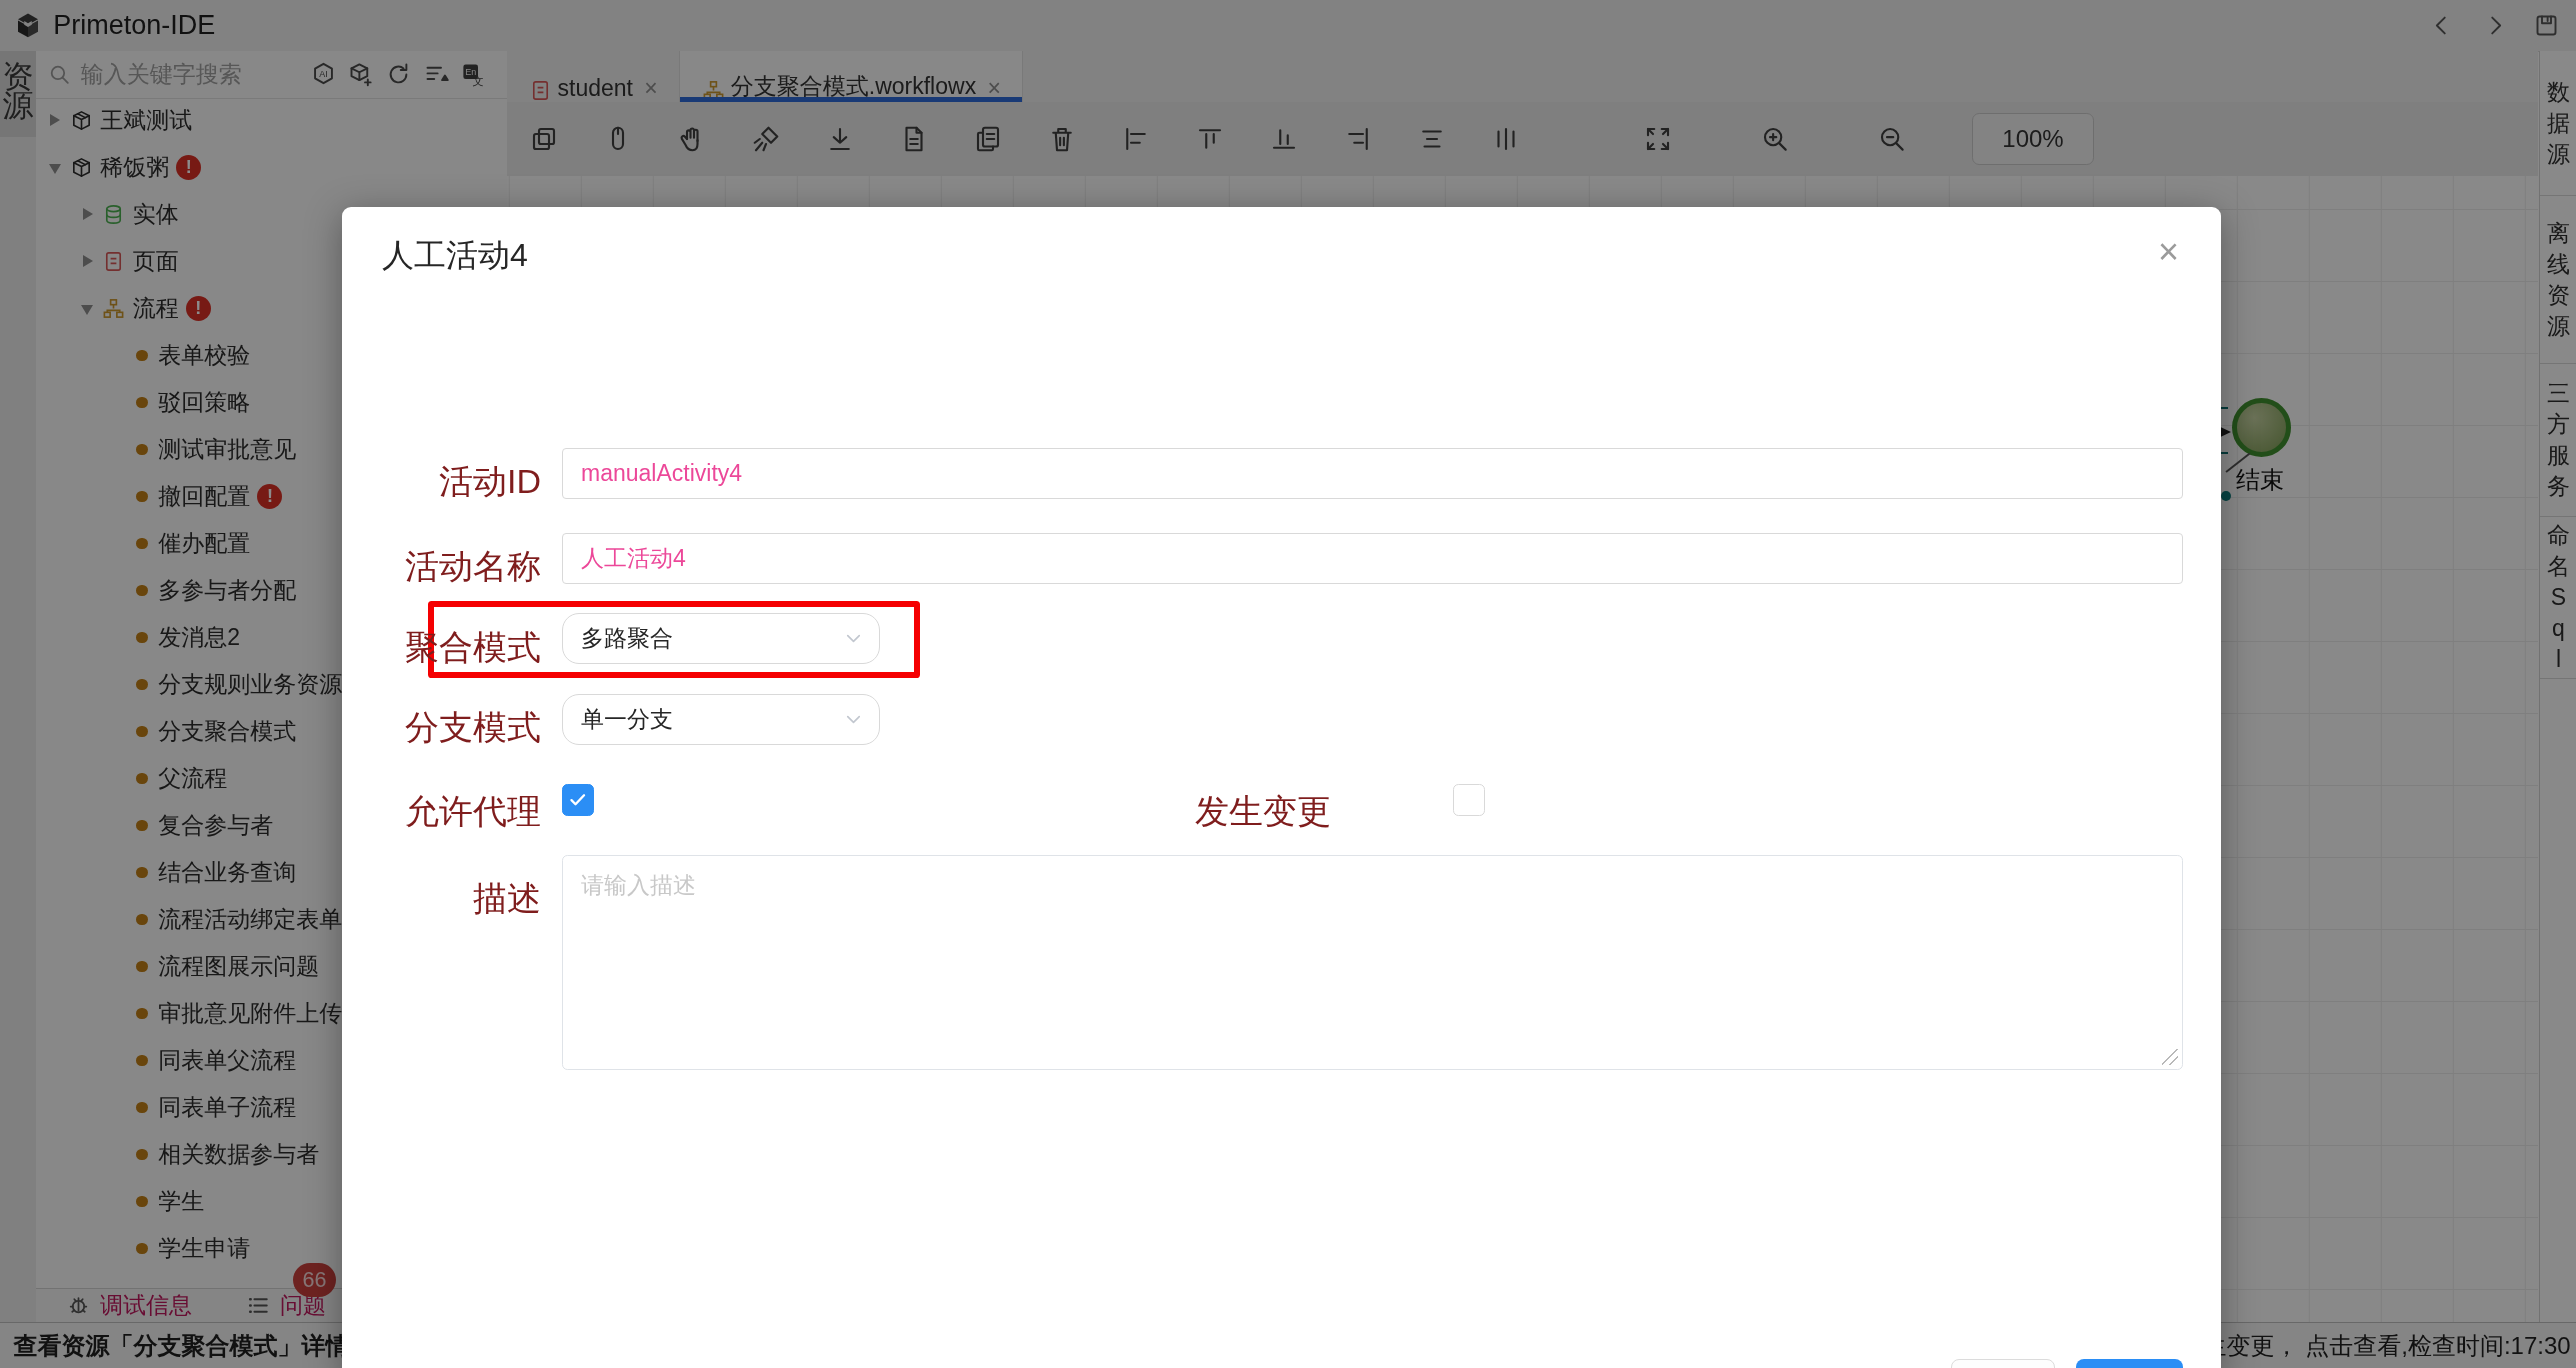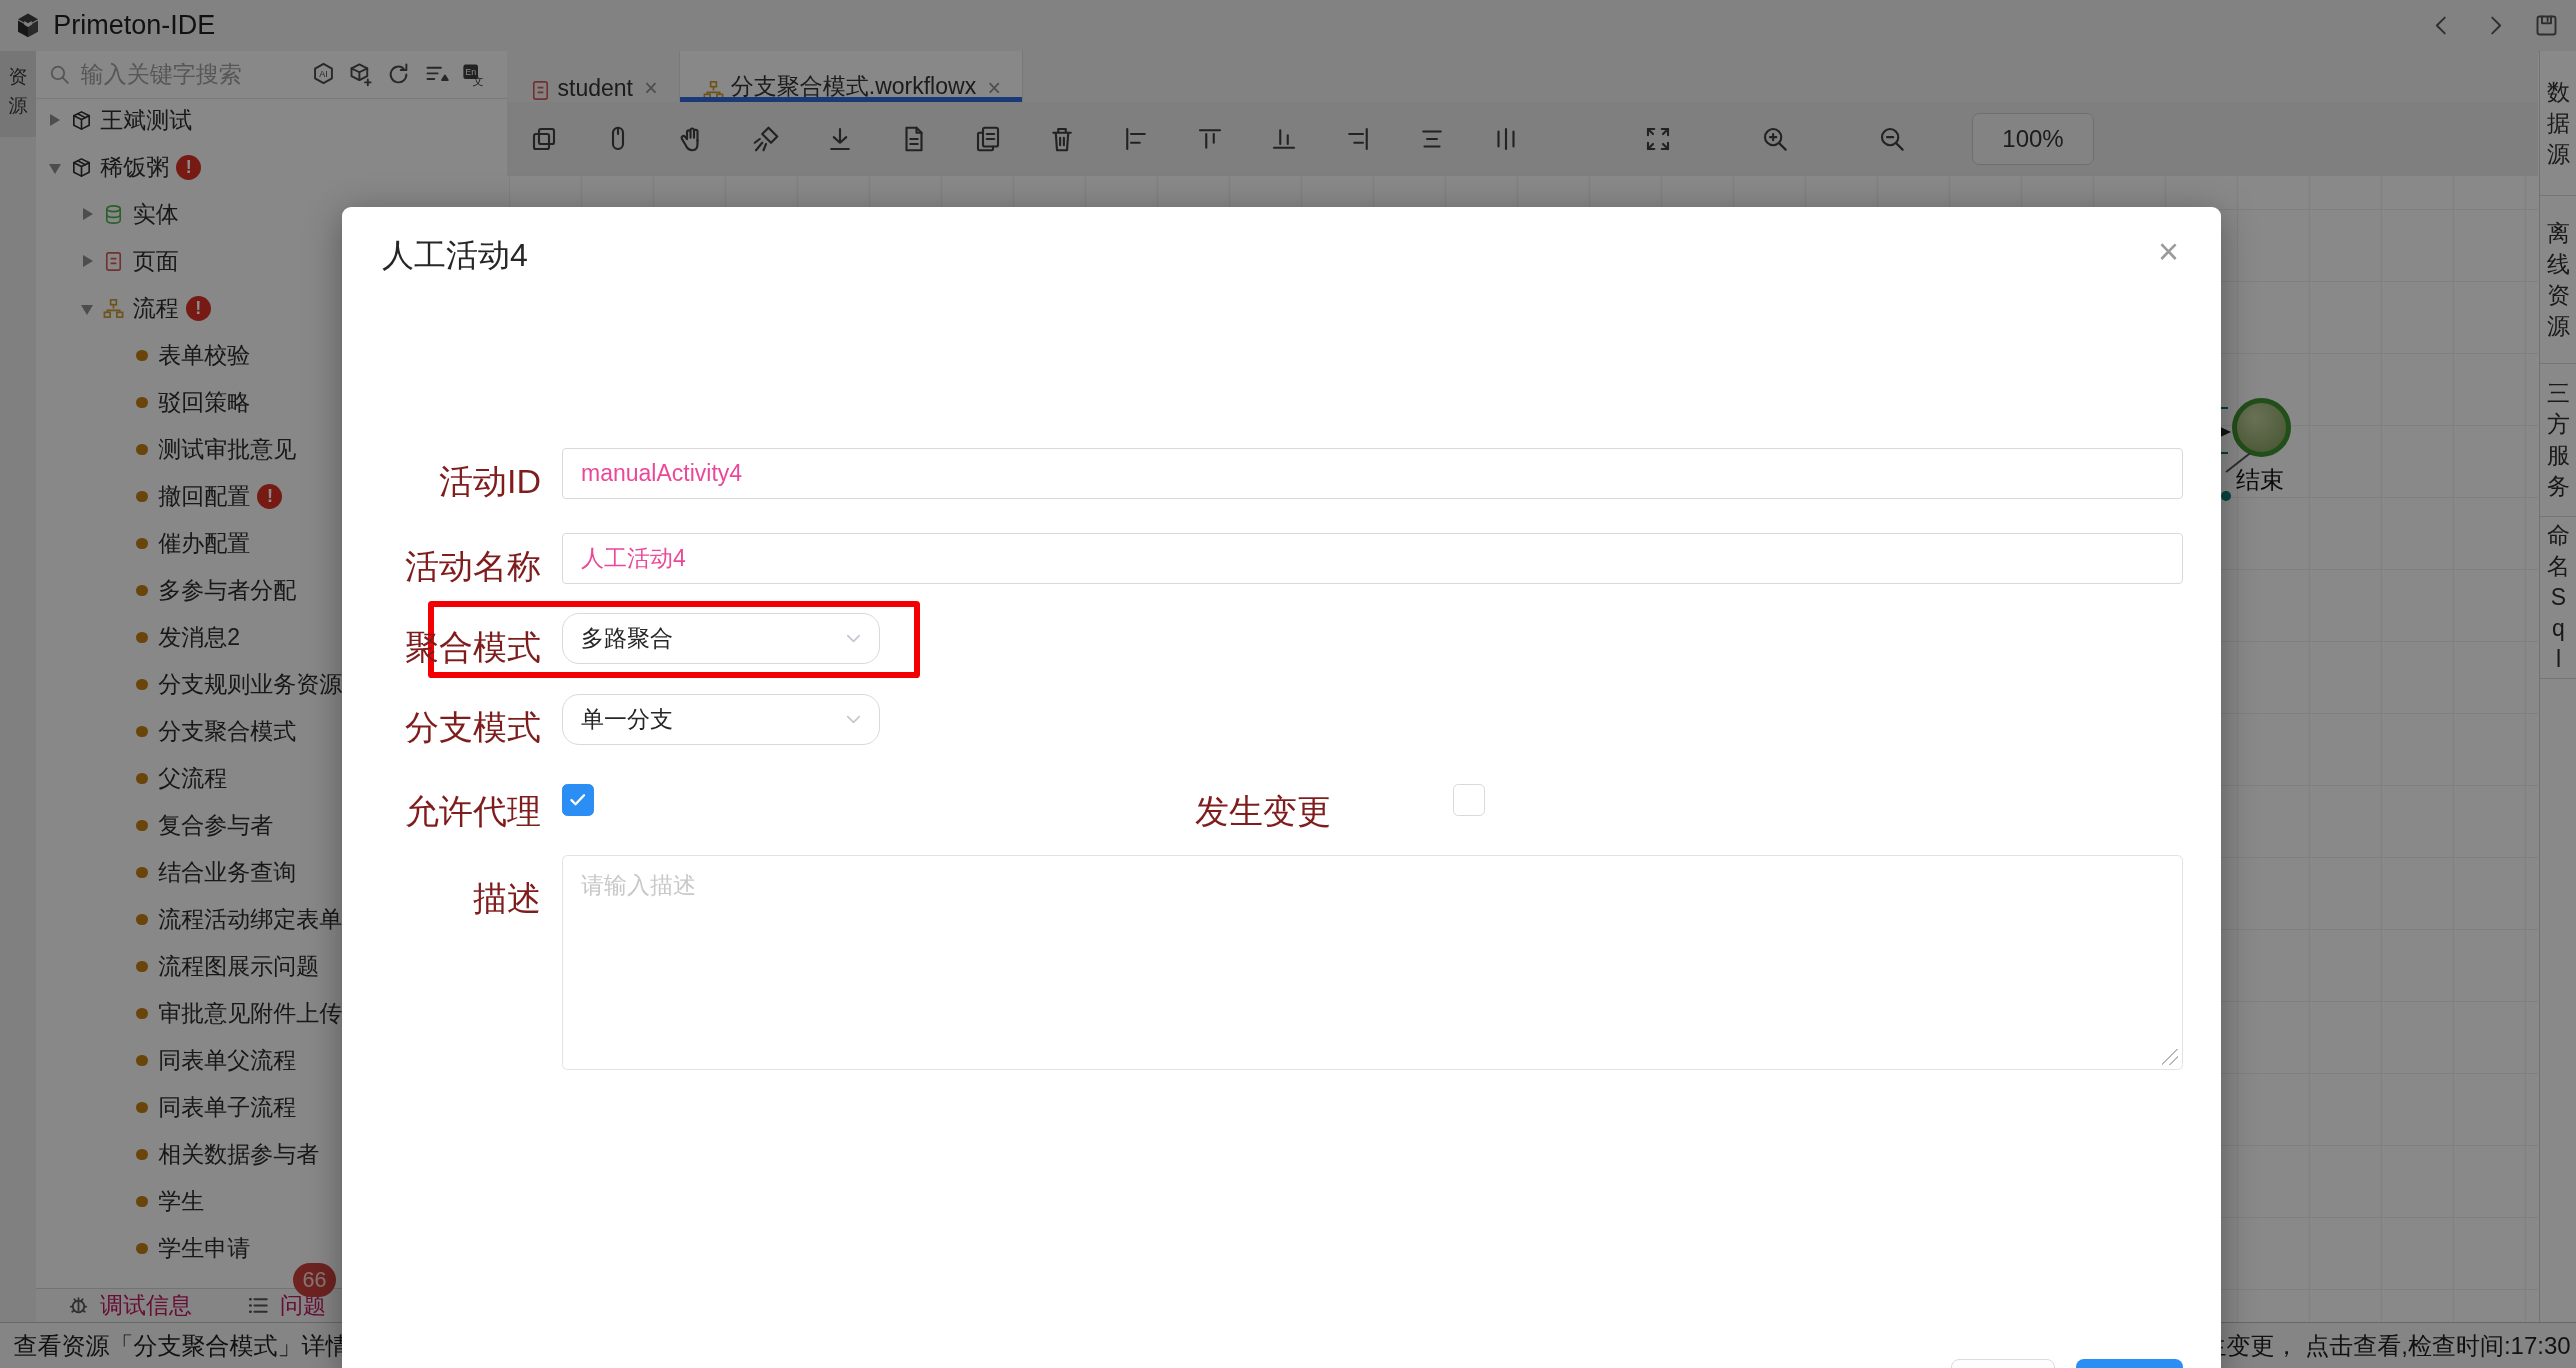--- a/index.html
+++ b/index.html
@@ -9,21 +9,21 @@
   svg{display:block;}
   
   #titlebar{left:0;top:0;width:2576px;height:51px;background:#ededed;border-bottom:0.9px solid #d6d6d6;display:flex;align-items:center;}
   #logo{width:30px;height:30px;margin-left:12.5px;}
   #apptitle{margin-left:10.7px;font-size:27px;color:#1f1f1f;}
   #titlebar-right{position:absolute;right:16px;top:0;height:51px;display:flex;align-items:center;gap:25px;color:#555;}
   #titlebar-right .tbtn svg{width:27px;height:27px;}
   
   #activity{left:0;top:51px;width:36px;height:1317px;background:#e9e9e9;border-right:0.9px solid #d6d6d6;}
   #activity .active-bg{position:absolute;left:0;top:0;width:36px;height:86px;background:#d8d8d8;}
-  #activity .vlabel{position:absolute;left:0;top:10.7px;width:36px;text-align:center;font-size:19px;line-height:29.5px;color:#3a3a3a;}
+  #activity .vlabel{position:absolute;left:0;top:10.7px;width:36px;text-align:center;font-size:31px;line-height:29.5px;color:#3a3a3a;}
   
   #sidebar{left:36px;top:51px;width:471px;height:1271px;background:#f7f7f7;border-right:0.9px solid #d6d6d6;}
   #searchrow{position:absolute;left:0;top:0;width:471px;height:47px;border-bottom:0.9px solid #dedede;display:flex;align-items:center;}
   #searchbox{display:flex;align-items:center;margin-left:10.7px;width:237px;height:36px;}
   #searchbox svg{width:25px;height:25px;color:#9a9a9a;}
   #searchbox .ph{margin-left:9px;font-size:23px;color:#9e9e9e;white-space:nowrap;}
   #search-icons{position:absolute;right:19.7px;top:0;height:47px;display:flex;align-items:center;gap:10.7px;color:#4a4a4a;}
   #search-icons .sic svg{width:27px;height:27px;}
   #tree{position:absolute;left:0;top:46px;width:471px;height:1192px;overflow:hidden;}
   .tree-row{display:flex;align-items:center;height:47px;font-size:23px;color:#2d2d2d;white-space:nowrap;}
@@ -63,21 +63,21 @@
   #endlabel{position:absolute;left:1729px;top:288px;font-size:24px;color:#111;}
   #endarrow{position:absolute;left:1705px;top:247px;width:0;height:0;border-left:19.7px solid #222;border-top:9.8px solid transparent;border-bottom:9.8px solid transparent;}
   #endhandle{position:absolute;left:1714px;top:315px;width:9.8px;height:9.8px;border-radius:50%;background:#0e7d7d;}
   #endline{position:absolute;left:1719px;top:295px;width:30px;height:1.8px;background:#555;transform:rotate(-38deg);transform-origin:left center;}
   #selbracket{position:absolute;left:1696px;top:231px;width:23px;height:43px;border:2.7px solid #0e6d6d;border-right:none;}
   
   #rightpanel{left:2539px;top:51px;width:37px;height:1317px;background:#fafafa;border-left:0.9px solid #cfcfcf;}
   .rtab{border-bottom:0.9px solid #d6d6d6;display:flex;flex-direction:column;align-items:center;justify-content:center;font-size:23px;color:#2e2e2e;line-height:31px;}
   
   #statusbar{left:0;top:1322px;width:2576px;height:46px;background:#f2f2f2;border-top:0.9px solid #bdbdbd;font-size:24px;color:#1f1f1f;}
-  #status-left{position:absolute;left:13.4px;top:0;height:46px;display:flex;align-items:center;white-space:nowrap;}
+  #status-left{position:absolute;left:13.4px;top:0;height:46px;display:flex;align-items:center;white-space:nowrap;font-weight:bold;}
   #status-right{position:absolute;right:5.4px;top:0;height:46px;display:flex;align-items:center;white-space:nowrap;}
   
   #overlay{left:0;top:0;width:2576px;height:1368px;background:rgba(0,0,0,0.45);z-index:10;}
   #modal{left:342px;top:207px;width:1879px;height:1172px;background:#fff;border-radius:9px;z-index:20;box-shadow:0 7.2px 36px rgba(0,0,0,.35);}
   #modal-title{position:absolute;left:40px;top:27px;font-size:32px;color:#262626;font-weight:500;}
   #modal-close{position:absolute;left:1816px;top:27px;font-size:36px;color:#9b9b9b;line-height:1;}
   #modal-tabs{position:absolute;left:47px;top:159px;display:flex;gap:62px;font-size:27px;color:#333;}
   .mtab{padding-bottom:12.5px;position:relative;white-space:nowrap;}
   .mtab.active{color:#1677ff;}
   .mtab.active::after{content:"";position:absolute;left:0;right:0;bottom:0;height:3.6px;background:#1677ff;}

